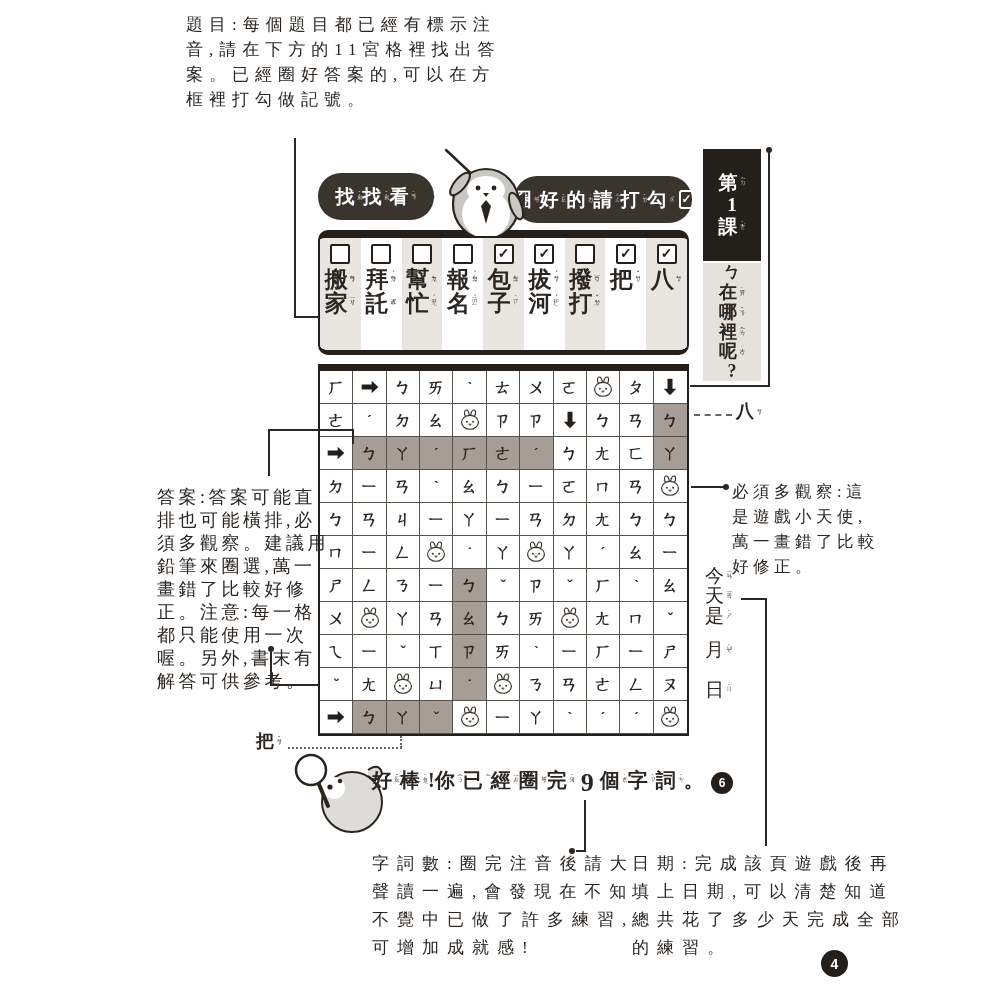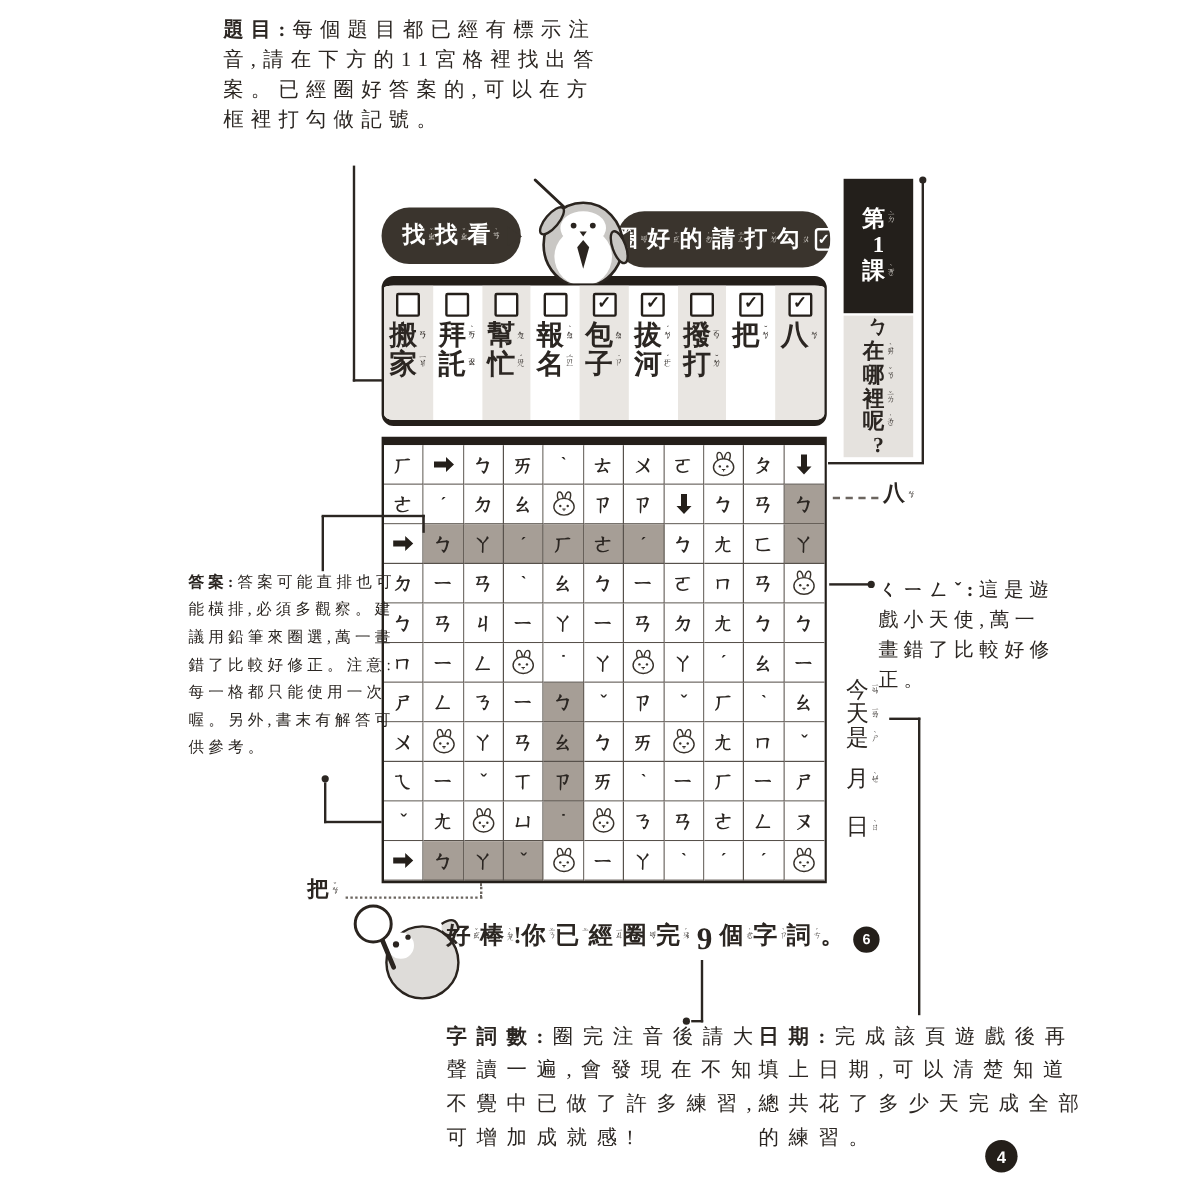--- a/index.html
+++ b/index.html
@@ -1,23 +1,23 @@
 <!DOCTYPE html>
 <html><head>
 <meta charset="utf-8">
 <style>
   html,body{margin:0;padding:0;background:#fff;}
   .page{position:relative;width:1000px;height:1000px;background:#fff;overflow:hidden;
         font-family:"Liberation Serif",serif;color:#2b2622;}
   
   .ann{position:absolute;margin:0;color:#2b2622;}
-  .ann b{font-weight:700;text-align:center;}
+  .ann b{font-weight:400;text-align:center;}
   .ann-timu{left:186px;top:12px;width:320px;font-size:17px;line-height:25px;letter-spacing:6px;}
   .ann-jiantou{left:632px;top:48px;width:238px;font-size:16.5px;line-height:25px;letter-spacing:6px;}
-  .ann-daan{left:157px;top:473px;width:178px;font-size:13px;line-height:23px;letter-spacing:3.5px;}
+  .ann-daan{left:157px;top:486px;width:178px;font-size:18px;line-height:23px;letter-spacing:3.5px;}
   .ann-dongwu{left:732px;top:479px;width:154px;font-size:16.5px;line-height:25px;letter-spacing:4.5px;}
   .ann-zicishu{left:372px;top:850px;width:282px;font-size:17px;line-height:28px;letter-spacing:8px;}
   .ann-riqi{left:632px;top:850px;width:282px;font-size:17px;line-height:28px;letter-spacing:8px;}
   
   .ln{position:absolute;background:#2b2622;}
   .dot{position:absolute;width:6px;height:6px;border-radius:50%;background:#2b2622;}
   .dash{position:absolute;border-top:2px dashed #6b655f;}
   .dashv{position:absolute;border-left:2px dashed #6b655f;}
   
   .bubble{position:absolute;background:#3a342d;border-radius:23px;display:flex;align-items:center;
@@ -795,21 +795,21 @@
   <div class="dash" style="left:694px;top:414px;width:38px;"></div>
   <div class="side-label" style="left:736px;top:402px;">
       <span class="cr">
         <span class="c">八</span>
         <span class="z">ㄅㄚ</span>
       </span>
     </div>
 
   <div class="ln" style="left:691px;top:486px;width:35px;height:2px;"></div>
   <div class="dot" style="left:723px;top:484px;"></div>
-  <p class="ann ann-dongwu"><b>ㄑㄧㄥˇ:</b><span>這是遊戲小天使,萬一畫錯了比較好修正。</span></p>
+  <p class="ann ann-dongwu"><b>必須多觀察:</b><span>這是遊戲小天使,萬一畫錯了比較好修正。</span></p>
 
   <div class="today">
     <span style="display:flex;flex-direction:column;">
         <span class="cr">
           <span class="c">今</span>
           <span class="z">ㄐㄧㄣ</span>
         </span>
         <span class="cr">
           <span class="c">天</span>
           <span class="z">ㄊㄧㄢ</span>

